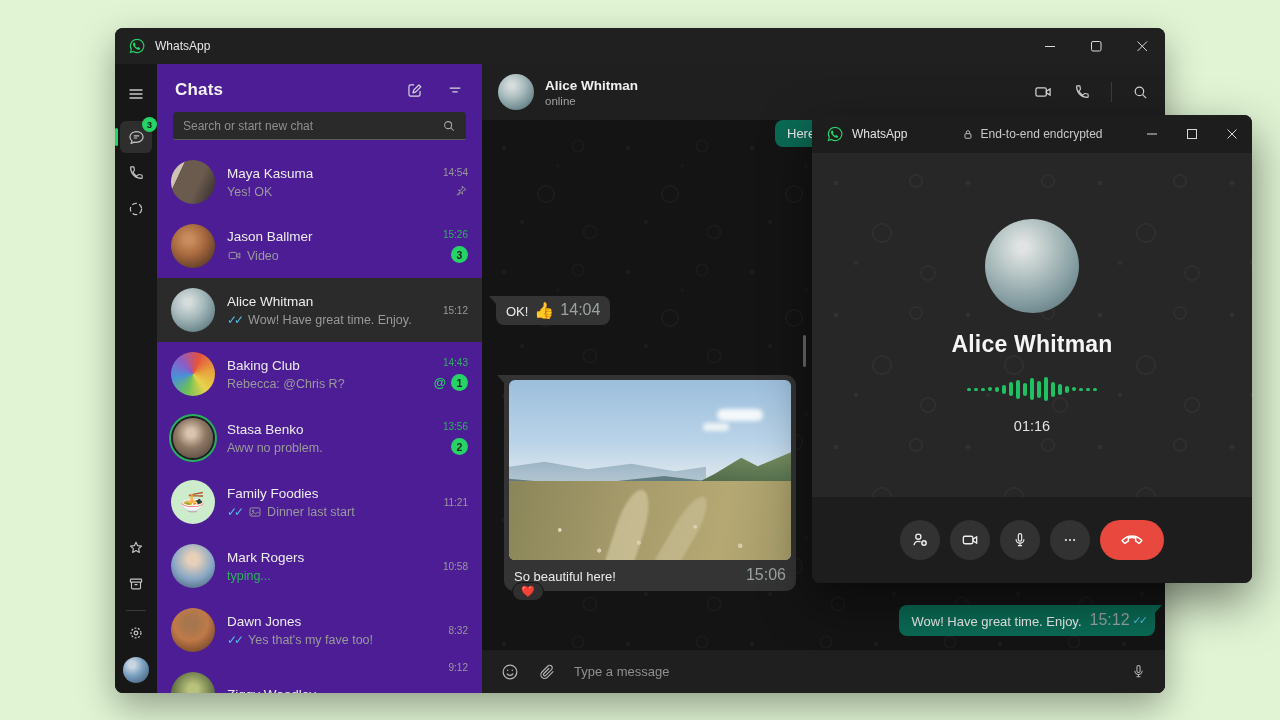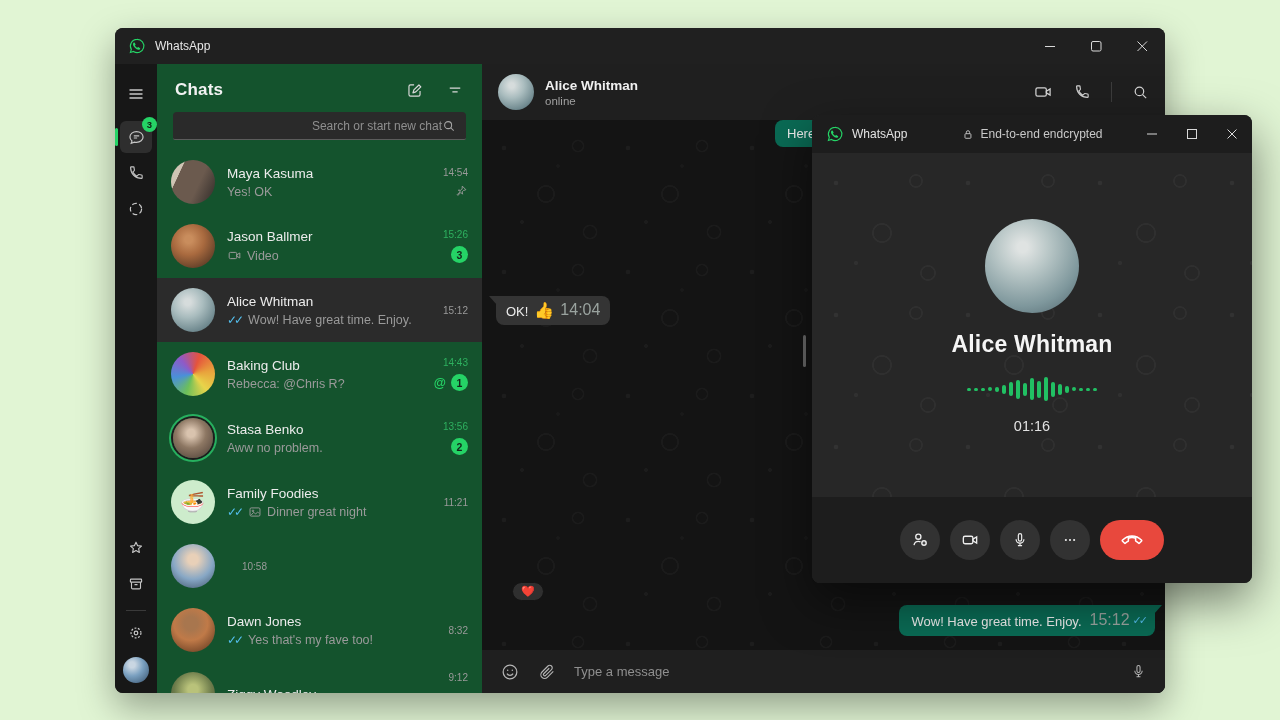--- a/index.html
+++ b/index.html
@@ -24,26 +24,26 @@
   .rail-btn { width:32px; height:32px; display:flex; align-items:center; justify-content:center; color:#c6c6c6; position:relative; margin-bottom:4px; border-radius:6px; }
   .rail-btn.sel { background:#2e2e2e; }
   .rail-indicator { position:absolute; left:0; top:64px; width:3px; height:18px; border-radius:3px; background:#25d366; }
   .rail-badge { position:absolute; top:-4px; right:-5px; min-width:15px; height:15px; border-radius:8px; background:#25d366; color:#102015; font-size:9.5px; font-weight:bold; display:flex; align-items:center; justify-content:center; padding:0 3px; }
   .rail-spacer { flex:1; }
   .rail-divider { width:20px; height:1px; background:#3a3a3a; margin:6px 0; }
   .rail-avatar { width:26px; height:26px; border-radius:50%; margin-top:4px;
     background:radial-gradient(circle at 35% 30%, #c9d6e2 12%, #7aa0c0 45%, #35506b 100%); }
 
   
-  .chats-panel { width:325px; flex:0 0 325px; background:#14532d; display:flex; flex-direction:column; min-height:0; }
+  .chats-panel { width:325px; flex:0 0 325px; background:#4c1d95; display:flex; flex-direction:column; min-height:0; }
   .cp-header { display:flex; align-items:center; padding:16px 18px 10px 18px; }
   .cp-title { font-size:17px; font-weight:bold; color:#f2f2f2; letter-spacing:.2px; }
   .cp-icons { margin-left:auto; display:flex; gap:22px; color:#d9d9d9; }
   .search-wrap { margin:2px 16px 10px 16px; height:28px; background:#2a2a2a; border-radius:4px 4px 2px 2px; border-bottom:1px solid #5c5c5c; display:flex; align-items:center; padding:0 10px; }
-  .search-wrap input { flex:1; background:transparent; border:none; outline:none; color:#dcdcdc; font-size:12px; font-family:"Liberation Sans",sans-serif;text-align:right; }
+  .search-wrap input { flex:1; background:transparent; border:none; outline:none; color:#dcdcdc; font-size:12px; font-family:"Liberation Sans",sans-serif; }
   .search-wrap input::placeholder { color:#8f8f8f; }
   .chat-list { flex:1; overflow:hidden; }
   .chat-row { height:64px; display:flex; align-items:center; padding:0 14px 0 14px; gap:12px; }
   .chat-row.sel { background:#2b2b2b; }
   .avatar { width:44px; height:44px; border-radius:50%; flex:0 0 44px; display:flex; align-items:center; justify-content:center; }
   .avatar.ring { box-shadow:0 0 0 2px #1d1d1d, 0 0 0 4px #27b05f; width:40px; height:40px; flex:0 0 40px; margin:0 2px; }
   .av-maya  { background:linear-gradient(115deg,#cfc4b4 0 22%,#6b5a4e 23% 60%,#2f2a28 100%); }
   .av-jason { background:radial-gradient(circle at 40% 35%, #c98d5d 10%, #a96a3f 40%, #4e3322 90%); }
   .av-alice { background:radial-gradient(circle at 38% 32%, #d6dcdc 8%, #a9bcbe 38%, #6d878d 75%, #46585e 100%); }
   .av-cake  { background:conic-gradient(from 20deg,#e5533c,#e8a23c,#e8d44a,#6cbf5a,#4a90d9,#8e5ac8,#e5533c); }
@@ -375,30 +375,36 @@
               <div class="chat-name">Family Foodies</div>
               <div class="chat-preview">
                 <span class="ticks">✓✓</span>
                 <span>
                     <svg width="14" height="14" viewBox="0 0 24 24" fill="none" stroke="#9a9a9a" stroke-width="1.6">
                       <rect x="3.5" y="5" width="17" height="14" rx="2"></rect>
                       <circle cx="8.5" cy="10" r="1.4"></circle>
                       <path d="M5.5 17l4.5-4.5 3 3 3.5-3.5 2.5 2.5"></path>
                     </svg>
                   </span>
-                <span>Dinner great night</span>
+                <span>Dinner last start</span>
               </div>
             </div>
             <div class="chat-meta">
               <span class="chat-time">11:21</span>
             </div>
           </div>
 
           <div class="chat-row">
             <div class="avatar av-mark"></div>
+            <div class="chat-mid">
+              <div class="chat-name">Mark Rogers</div>
+              <div class="chat-preview typing">
+                  <span>typing...</span>
+                </div>
+            </div>
             <div class="chat-meta">
               <span class="chat-time">10:58</span>
             </div>
           </div>
 
           <div class="chat-row">
             <div class="avatar av-dawn"></div>
             <div class="chat-mid">
               <div class="chat-name">Dawn Jones</div>
               <div class="chat-preview">
@@ -409,21 +415,21 @@
             <div class="chat-meta">
               <span class="chat-time">8:32</span>
             </div>
           </div>
 
           <div class="chat-row">
             <div class="avatar av-ziggy"></div>
             <div class="chat-mid">
               <div class="chat-name">Ziggy Woodley</div>
             </div>
-            <div class="chat-meta" style="align-self:flex-start;margin-top:10px;">
+            <div class="chat-meta" style="align-self:flex-start;">
               <span class="chat-time">9:12</span>
             </div>
           </div>
         </div>
       </aside>
 
       <main class="chat-area">
         <div class="ca-header">
           <div class="ca-avatar"></div>
           <div class="ca-names">
@@ -457,20 +463,37 @@
             <span>Here a</span>
           </div>
 
           <div class="bubble b-in msg-ok">
             <span class="tail-l"></span>
             <span>OK!</span>
             <span class="emoji">👍</span>
             <span class="msg-time">14:04</span>
           </div>
 
+          <div class="bubble b-in msg-img">
+            <span class="tail-l"></span>
+            <div class="photo">
+              <div class="ph-cloud"></div>
+                <div class="ph-cloud2"></div>
+              <div class="ph-haze"></div>
+              <div class="ph-valley"></div>
+              <div class="ph-ridge"></div>
+              <div class="ph-ground"></div>
+              <div class="ph-track1"></div>
+              <div class="ph-track2"></div>
+            </div>
+            <div class="img-caption">
+              <span class="cap">So beautiful here!</span>
+              <span class="msg-time">15:06</span>
+            </div>
+          </div>
           <div class="reaction">❤️</div>
 
           <div class="bubble b-out msg-wow">
             <span class="tail-r"></span>
             <span>Wow! Have great time. Enjoy.</span>
             <span style="display:flex;align-items:center;gap:3px;">
               <span class="msg-time">15:12</span>
               <span class="ticks">✓✓</span>
             </span>
           </div>

